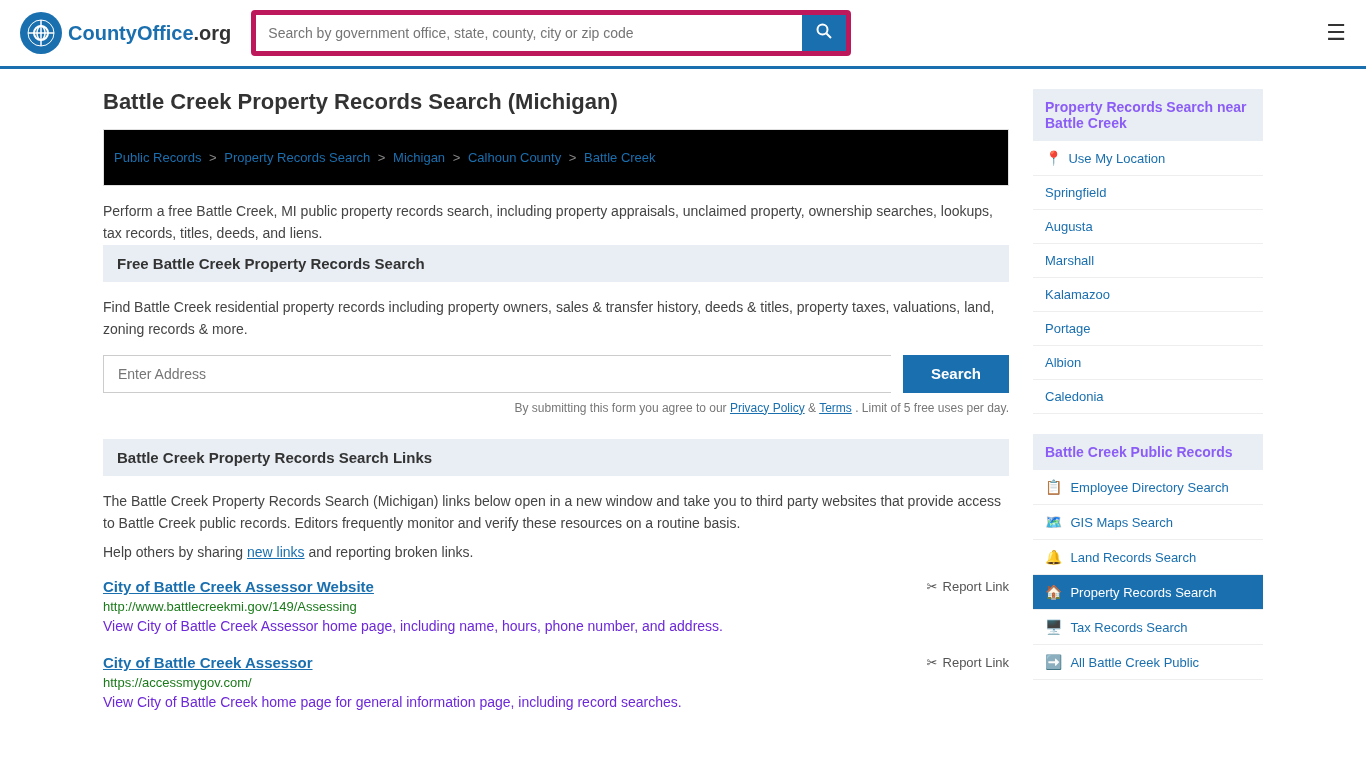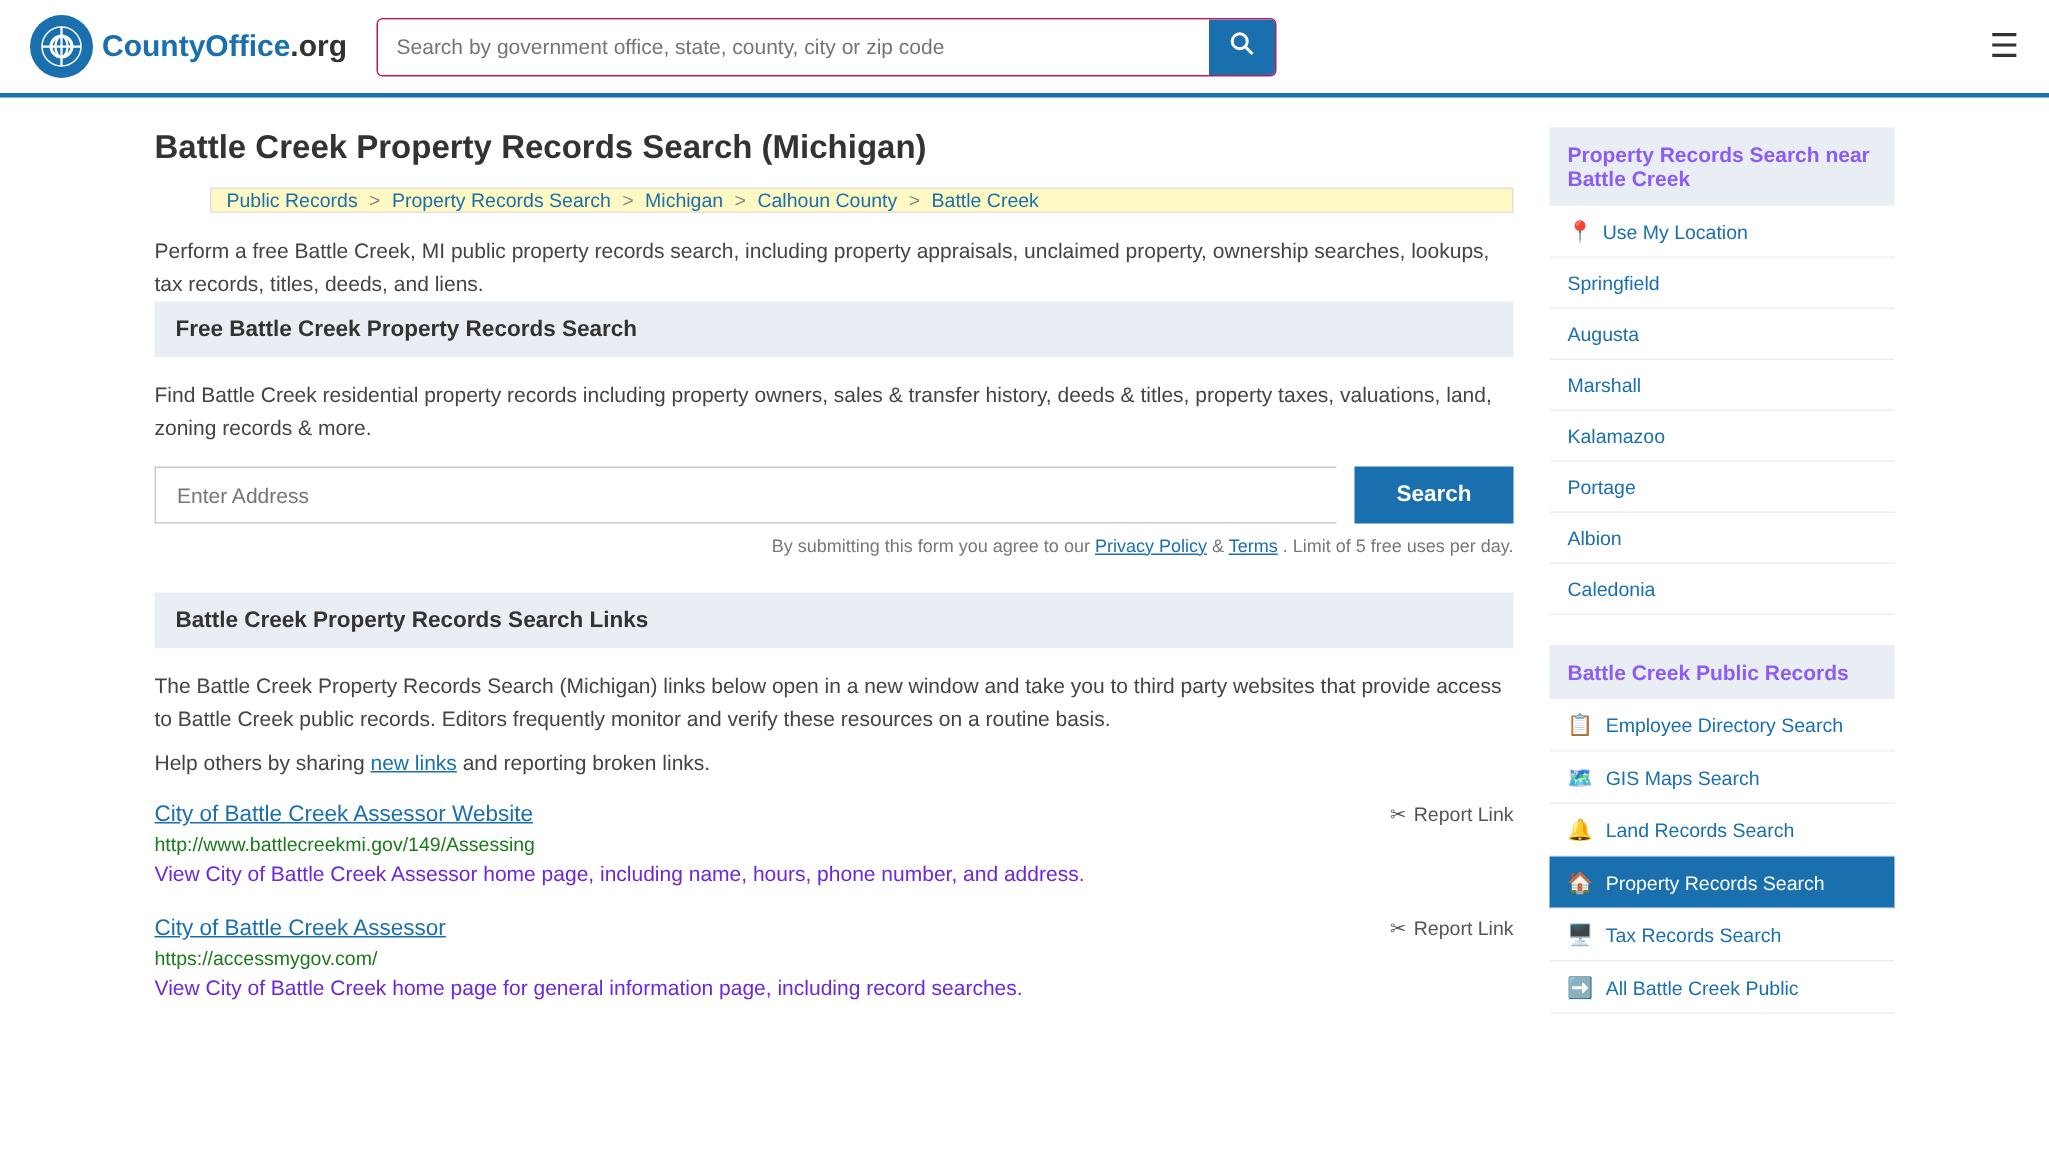--- a/index.html
+++ b/index.html
@@ -32,21 +32,21 @@
     .logo-text {
       font-size: 20px;
       font-weight: bold;
       color: #333;
     }
     .logo-text span { color: #1a6faf; }
     .search-bar-wrapper {
       flex: 1;
       max-width: 600px;
       display: flex;
-      border: 1px solid #be185d;
+      border: 5px solid #be185d;
       border-radius: 4px;
       overflow: hidden;
     }
     .search-bar-wrapper input {
       flex: 1;
       padding: 8px 12px;
       border: none;
       outline: none;
       font-size: 14px;
       color: #555;
@@ -91,24 +91,23 @@
       font-weight: bold;
       color: #333;
       margin-bottom: 14px;
     }
 
     
     .breadcrumb {
       font-size: 13px;
       color: #555;
       margin-bottom: 14px;
-      background: #fef9c3;
-      padding: 0 10px;
+      background: #000000;
+      padding: 20px 10px;
       border: 1px solid #e0e0e0;
-      margin-left: 37px;
     }
     .breadcrumb a { color: #1a6faf; text-decoration: none; }
     .breadcrumb span { color: #888; margin: 0 4px; }
 
     
     .description {
       font-size: 14px;
       color: #444;
       line-height: 1.6;
     }
@@ -171,21 +170,21 @@
       margin-bottom: 20px;
     }
     .link-item-header {
       display: flex;
       justify-content: space-between;
       align-items: center;
       margin-bottom: 4px;
     }
     .link-item-title {
       font-size: 15px;
-      font-weight: normal;
+      font-weight: bold;
       color: #1a6faf;
       text-decoration: underline;
       cursor: pointer;
     }
     .report-link-btn {
       display: flex;
       align-items: center;
       gap: 5px;
       color: #555;
       font-size: 13px;

